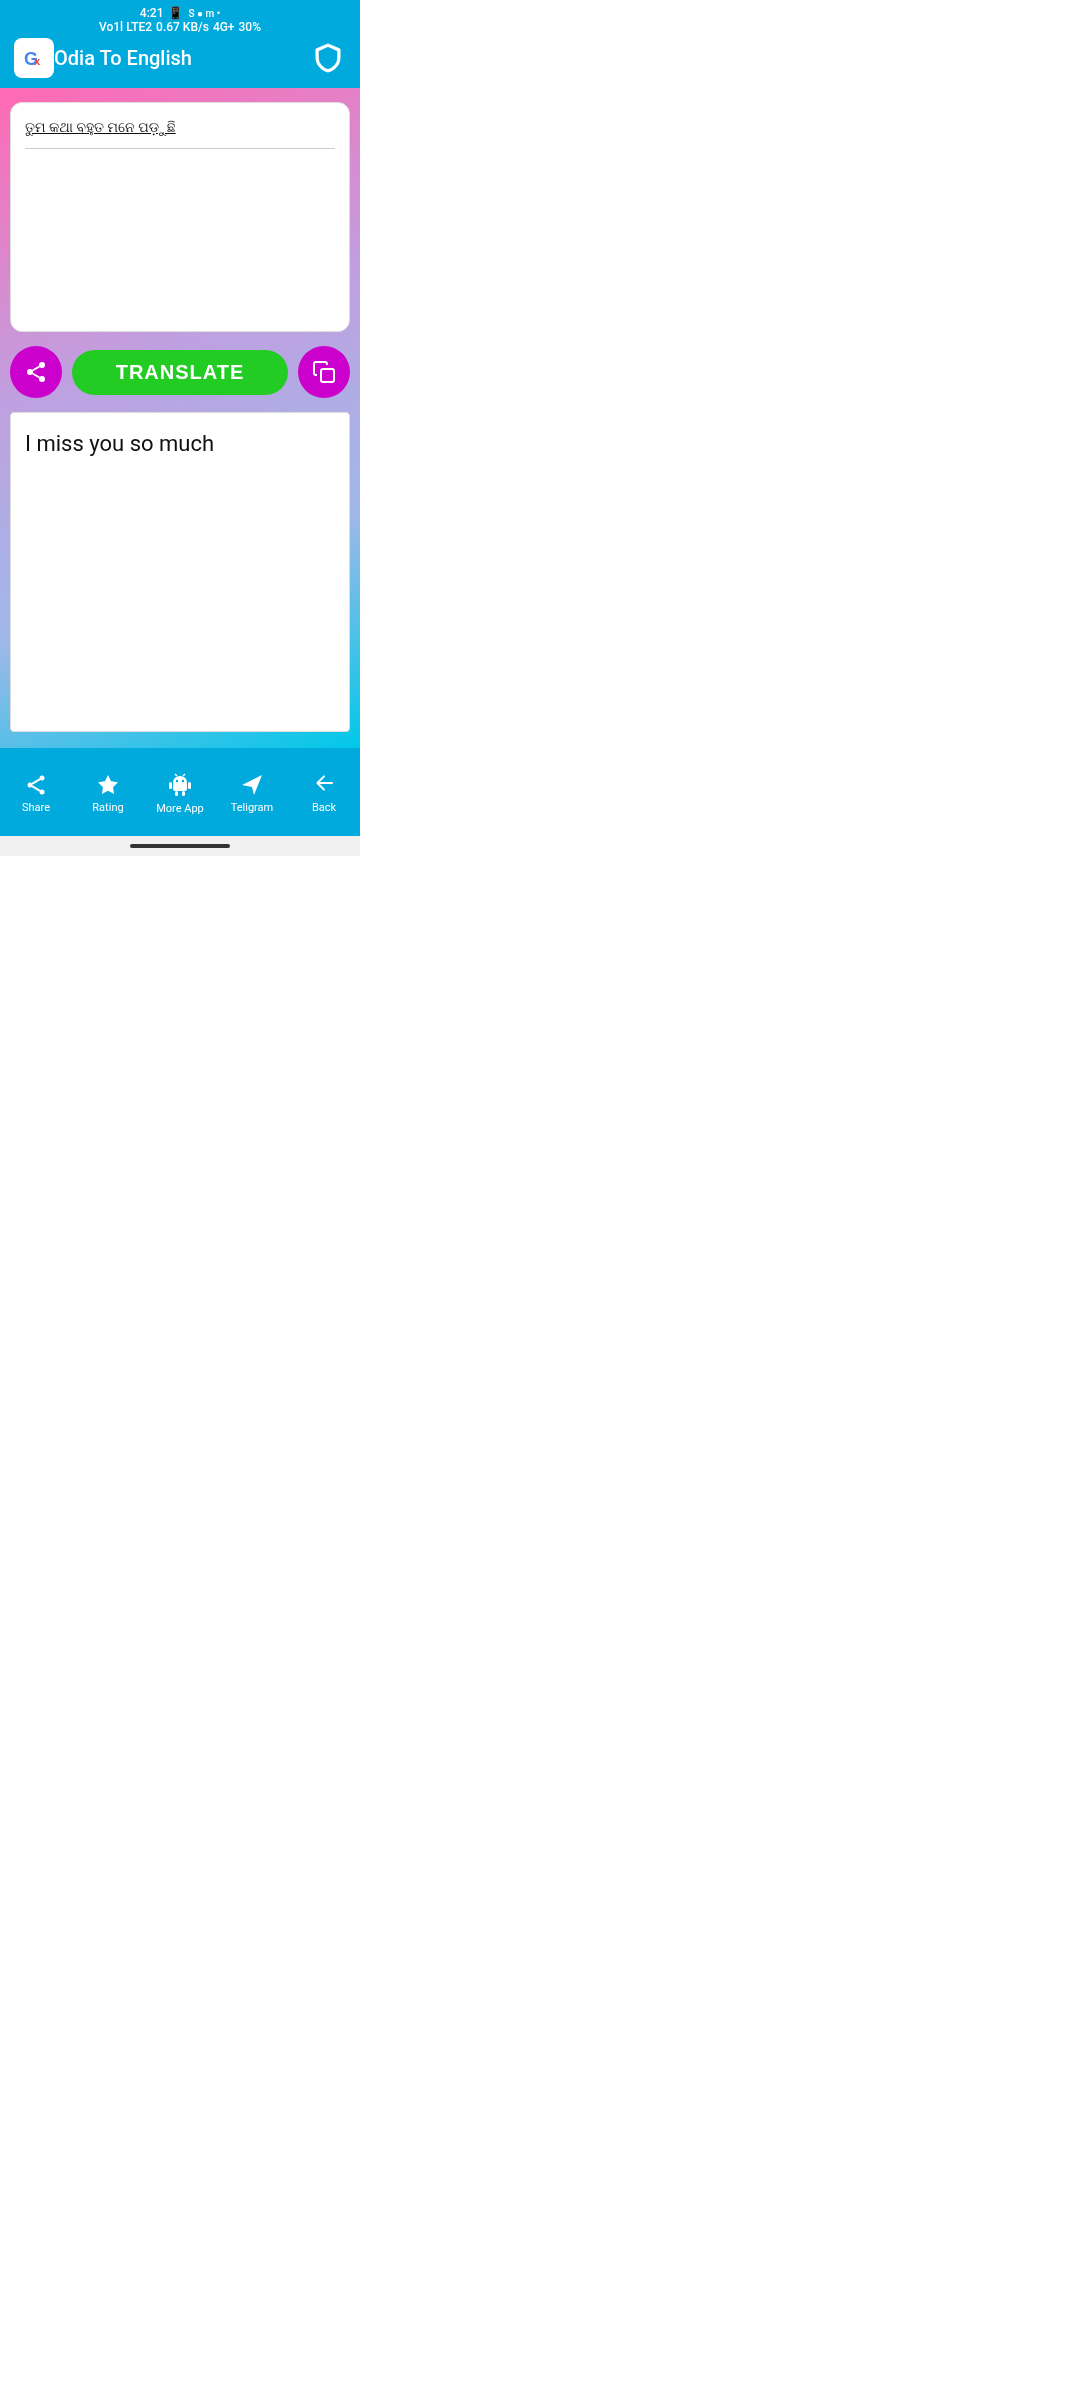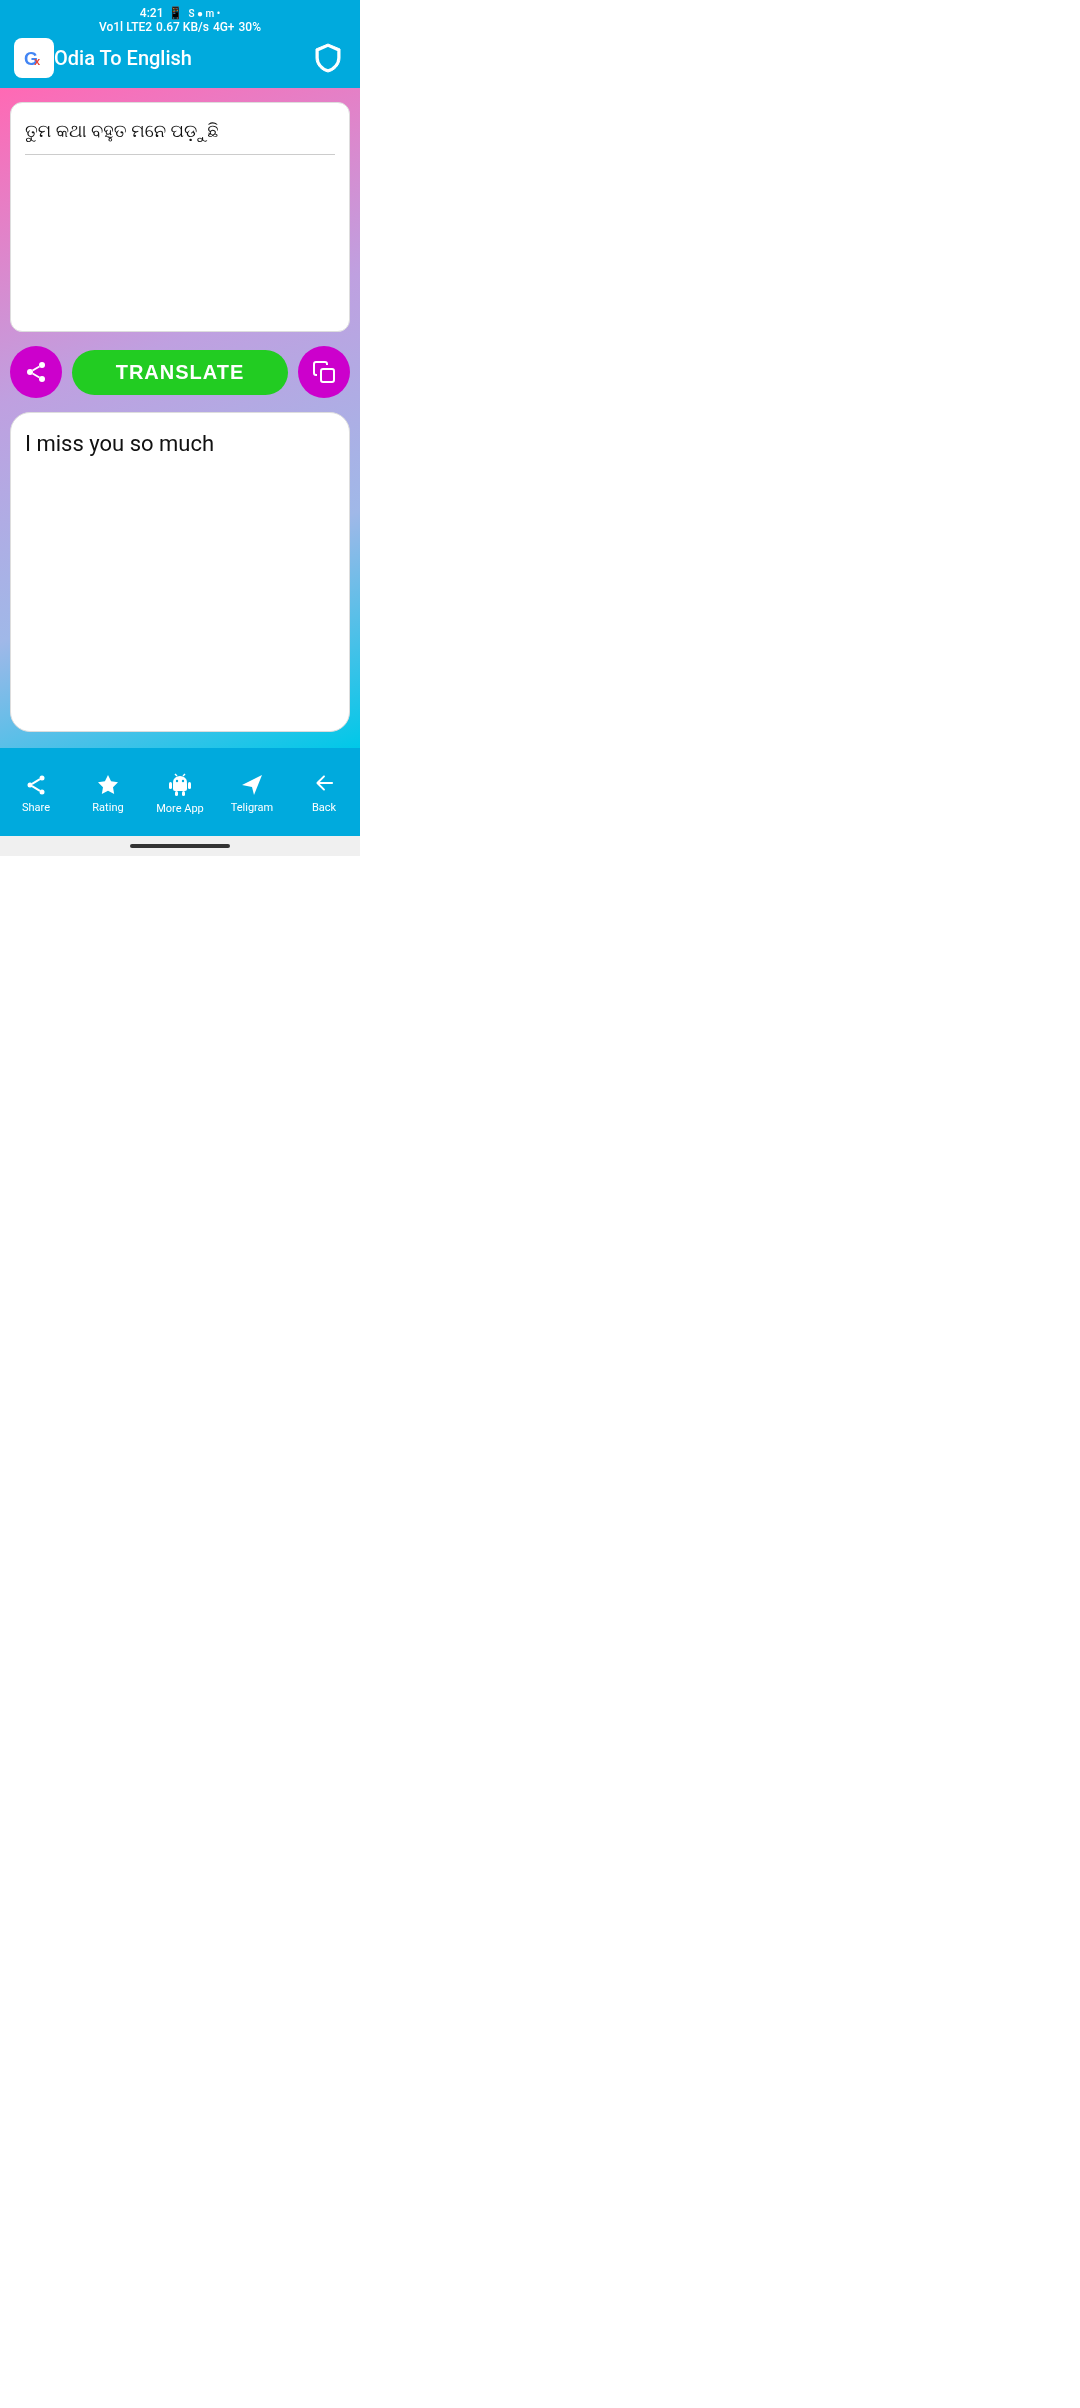--- a/index.html
+++ b/index.html
@@ -92,23 +92,24 @@
     
     .input-box {
       background: white;
       border-radius: 12px;
       padding: 14px 14px 10px 14px;
       min-height: 230px;
       border: 1px solid #ddd;
     }
 
     .input-text {
-      font-size: 18px;
+      font-size: 14px;
       color: #111;
       line-height: 1.5;
+      text-decoration: underline;
     }
 
     .divider-line {
       height: 1px;
       background: #ccc;
       margin-top: 10px;
     }
 
     
     .buttons-row {
@@ -140,21 +141,21 @@
       color: white;
       font-size: 20px;
       font-weight: bold;
       letter-spacing: 1px;
       cursor: pointer;
     }
 
     
     .output-box {
       background: white;
-      border-radius: 20px;
+      border-radius: 4px;
       padding: 14px;
       min-height: 320px;
       border: 1px solid #ddd;
     }
 
     .output-text {
       font-size: 22px;
       color: #111;
       font-weight: 400;
       line-height: 1.5;

